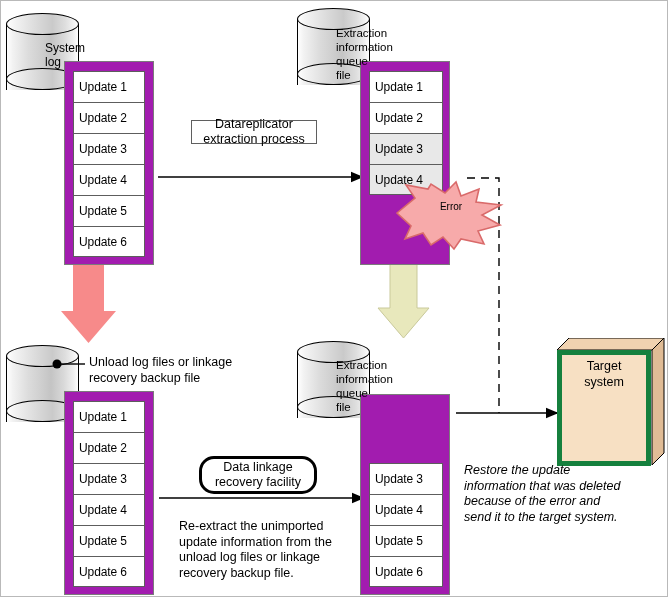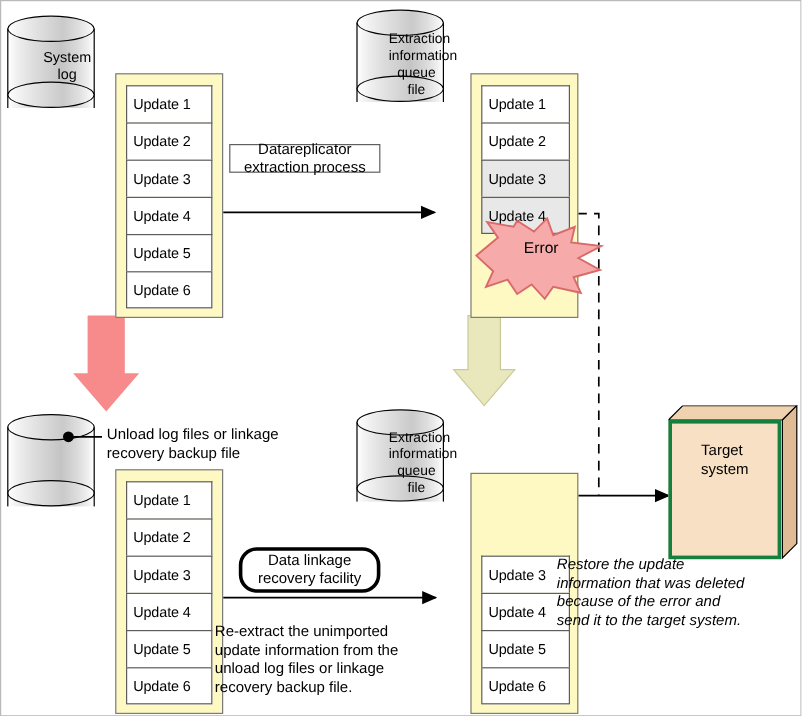--- a/index.html
+++ b/index.html
@@ -49,38 +49,37 @@
     left: 0; right: 0;
     border: 1px solid #000;
     border-radius: 50%;
     background: linear-gradient(to right,
         #ffffff 0%, #f4f4f4 10%, #e2e2e2 32%, #d4d4d4 50%,
         #cacaca 64%, #dedede 82%, #f4f4f4 95%, #ffffff 100%);
     box-sizing: border-box;
   }
   .cyl-label {
     position: absolute;
-    left: 0; right: 0;
-    text-align: center;
+    left: 12px; right: 0;
+    text-align: left;
     font-size: 12px;
     color: #000;
     line-height: 14px;
     z-index: 4;
     white-space: pre-line;
     padding-left: 27px;
   }
 
   
   .queue-box {
     position: absolute;
-    background: #fef9c3;
+    background: #a21caf;
     border: 1.5px solid #7b7b7b;
     box-sizing: border-box;
     z-index: 3;
-    margin-left: 32px;
   }
   .queue-inner {
     position: absolute;
     box-sizing: border-box;
   }
   .upd-cell {
     box-sizing: border-box;
     border: 1px solid #5d5d5d;
     border-bottom: none;
     background: #ffffff;
@@ -112,28 +111,29 @@
   }
   .proc-box.thick { border: 3px solid #000; }
 
   
   .box3d { position: absolute; z-index: 3; }
   .box3d .face {
     position: absolute;
     left: 0; top: 12px;
     right: 14px; bottom: 0;
     background: #f7e0c3;
-    border: 3px solid #15803d;
+    border: 5px solid #15803d;
     box-sizing: border-box;
     display: flex;
     align-items: flex-start;
     justify-content: center;
-    padding-top: 14px;
+    padding-top: 3px;
     font-size: 12.5px;
     line-height: 16px;
+    text-align: center;
     white-space: pre-line;
   }
 
   
   .txt {
     position: absolute;
     font-size: 12.5px;
     line-height: 15.5px;
     color: #000;
     white-space: pre-line;
@@ -225,21 +225,21 @@
         <div class="upd-cell deleted" style="height: 31px;">Update 3</div>
         <div class="upd-cell deleted" style="height: 31px;">Update 4</div>
       </div>
   </div>
 
   <svg class="overlay" viewBox="0 0 668 597">
     <polygon points="396,212 414,197 405,184 427,188 430,183 444,192 455,181 460,195 478,188 475,201
                      500,204 481,214 499,224 477,230 483,243 460,238 453,248 442,236 430,244 422,232
                      404,238 410,225" fill="#f7aaaa" stroke="#d96a6a" stroke-width="1.6"></polygon>
   </svg>
-  <div class="txt" style="left:396px; top:198px; width:108px; text-align:center; font-size:13px; z-index:8;">Error</div>
+  <div class="txt" style="left:396px; top:198px; width:108px; text-align:center; font-size:10px; z-index:8;">Error</div>
 
 
 
   <div class="cylinder" style="left:5px; top:344px; width:73px; height:88px;">
     <div class="cyl-body" style="top:11px; height:66px;"></div>
     <div class="cyl-bot" style="top:55px; height:22px;"></div>
     <div class="cyl-top" style="top:0px; height:22px;"></div>
   </div>
   <div class="txt" style="left:88px; top:354px; width:180px; z-index:8;">Unload log files or linkage
 recovery backup file</div>

